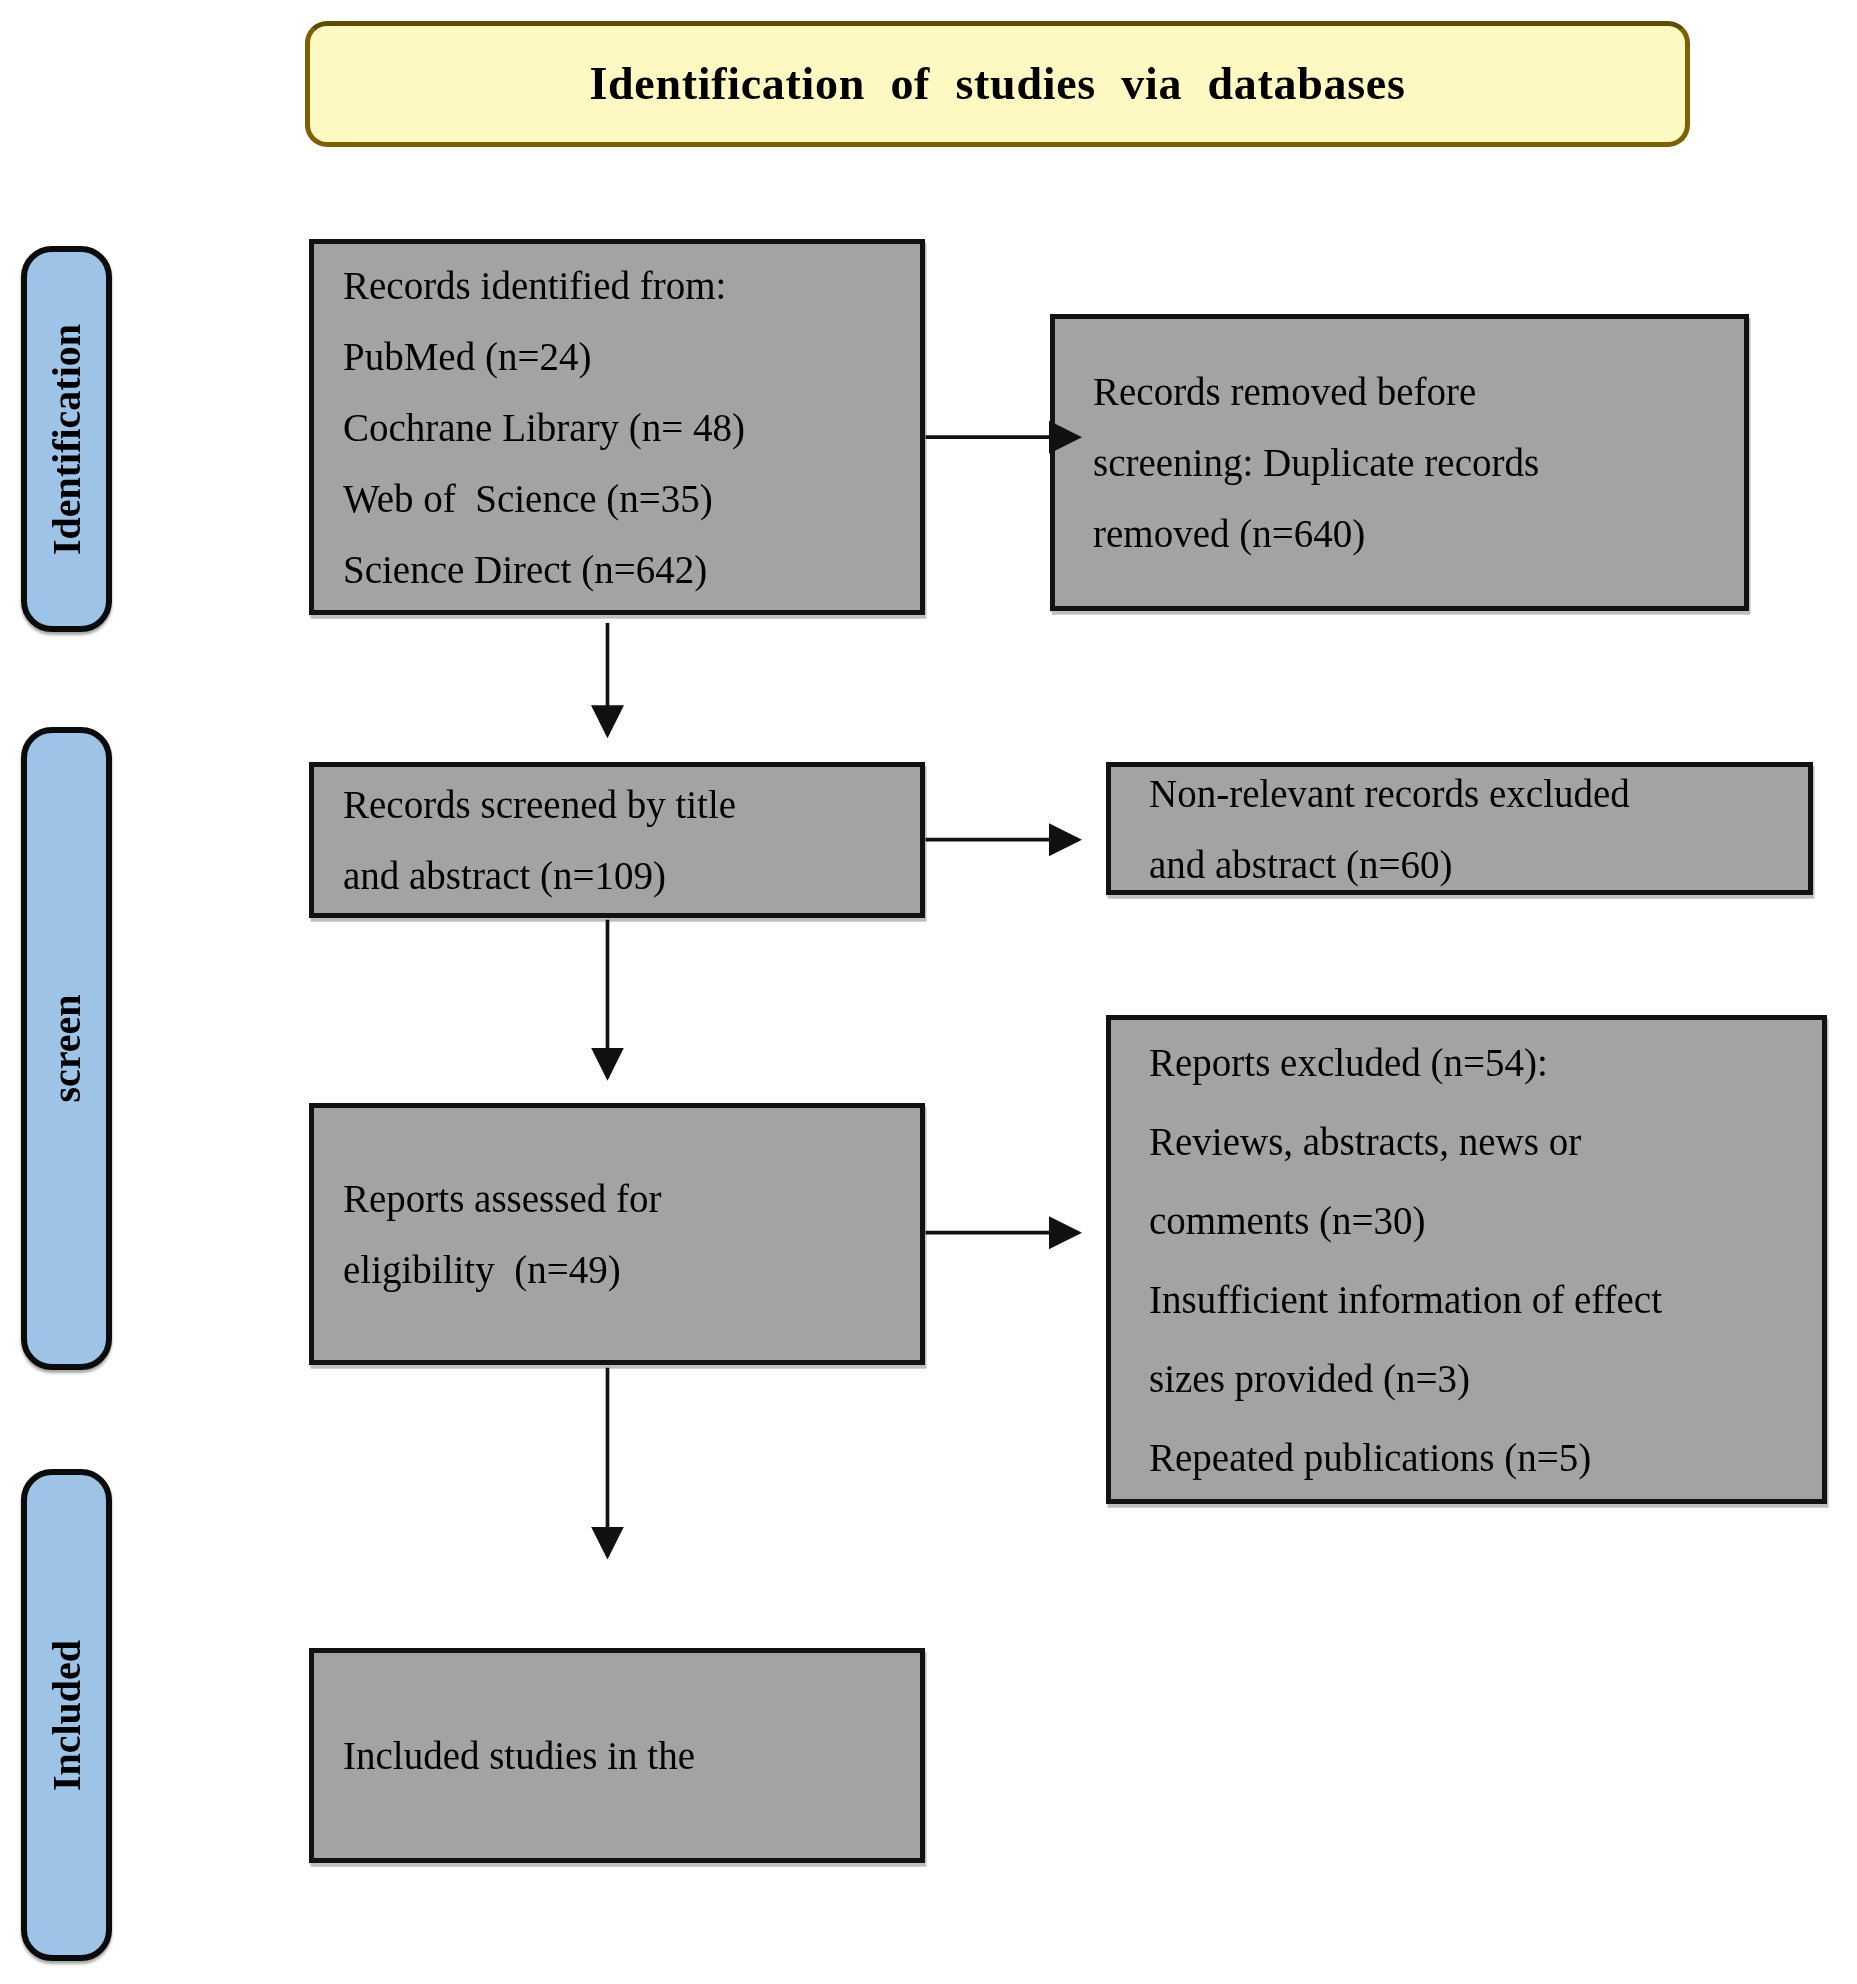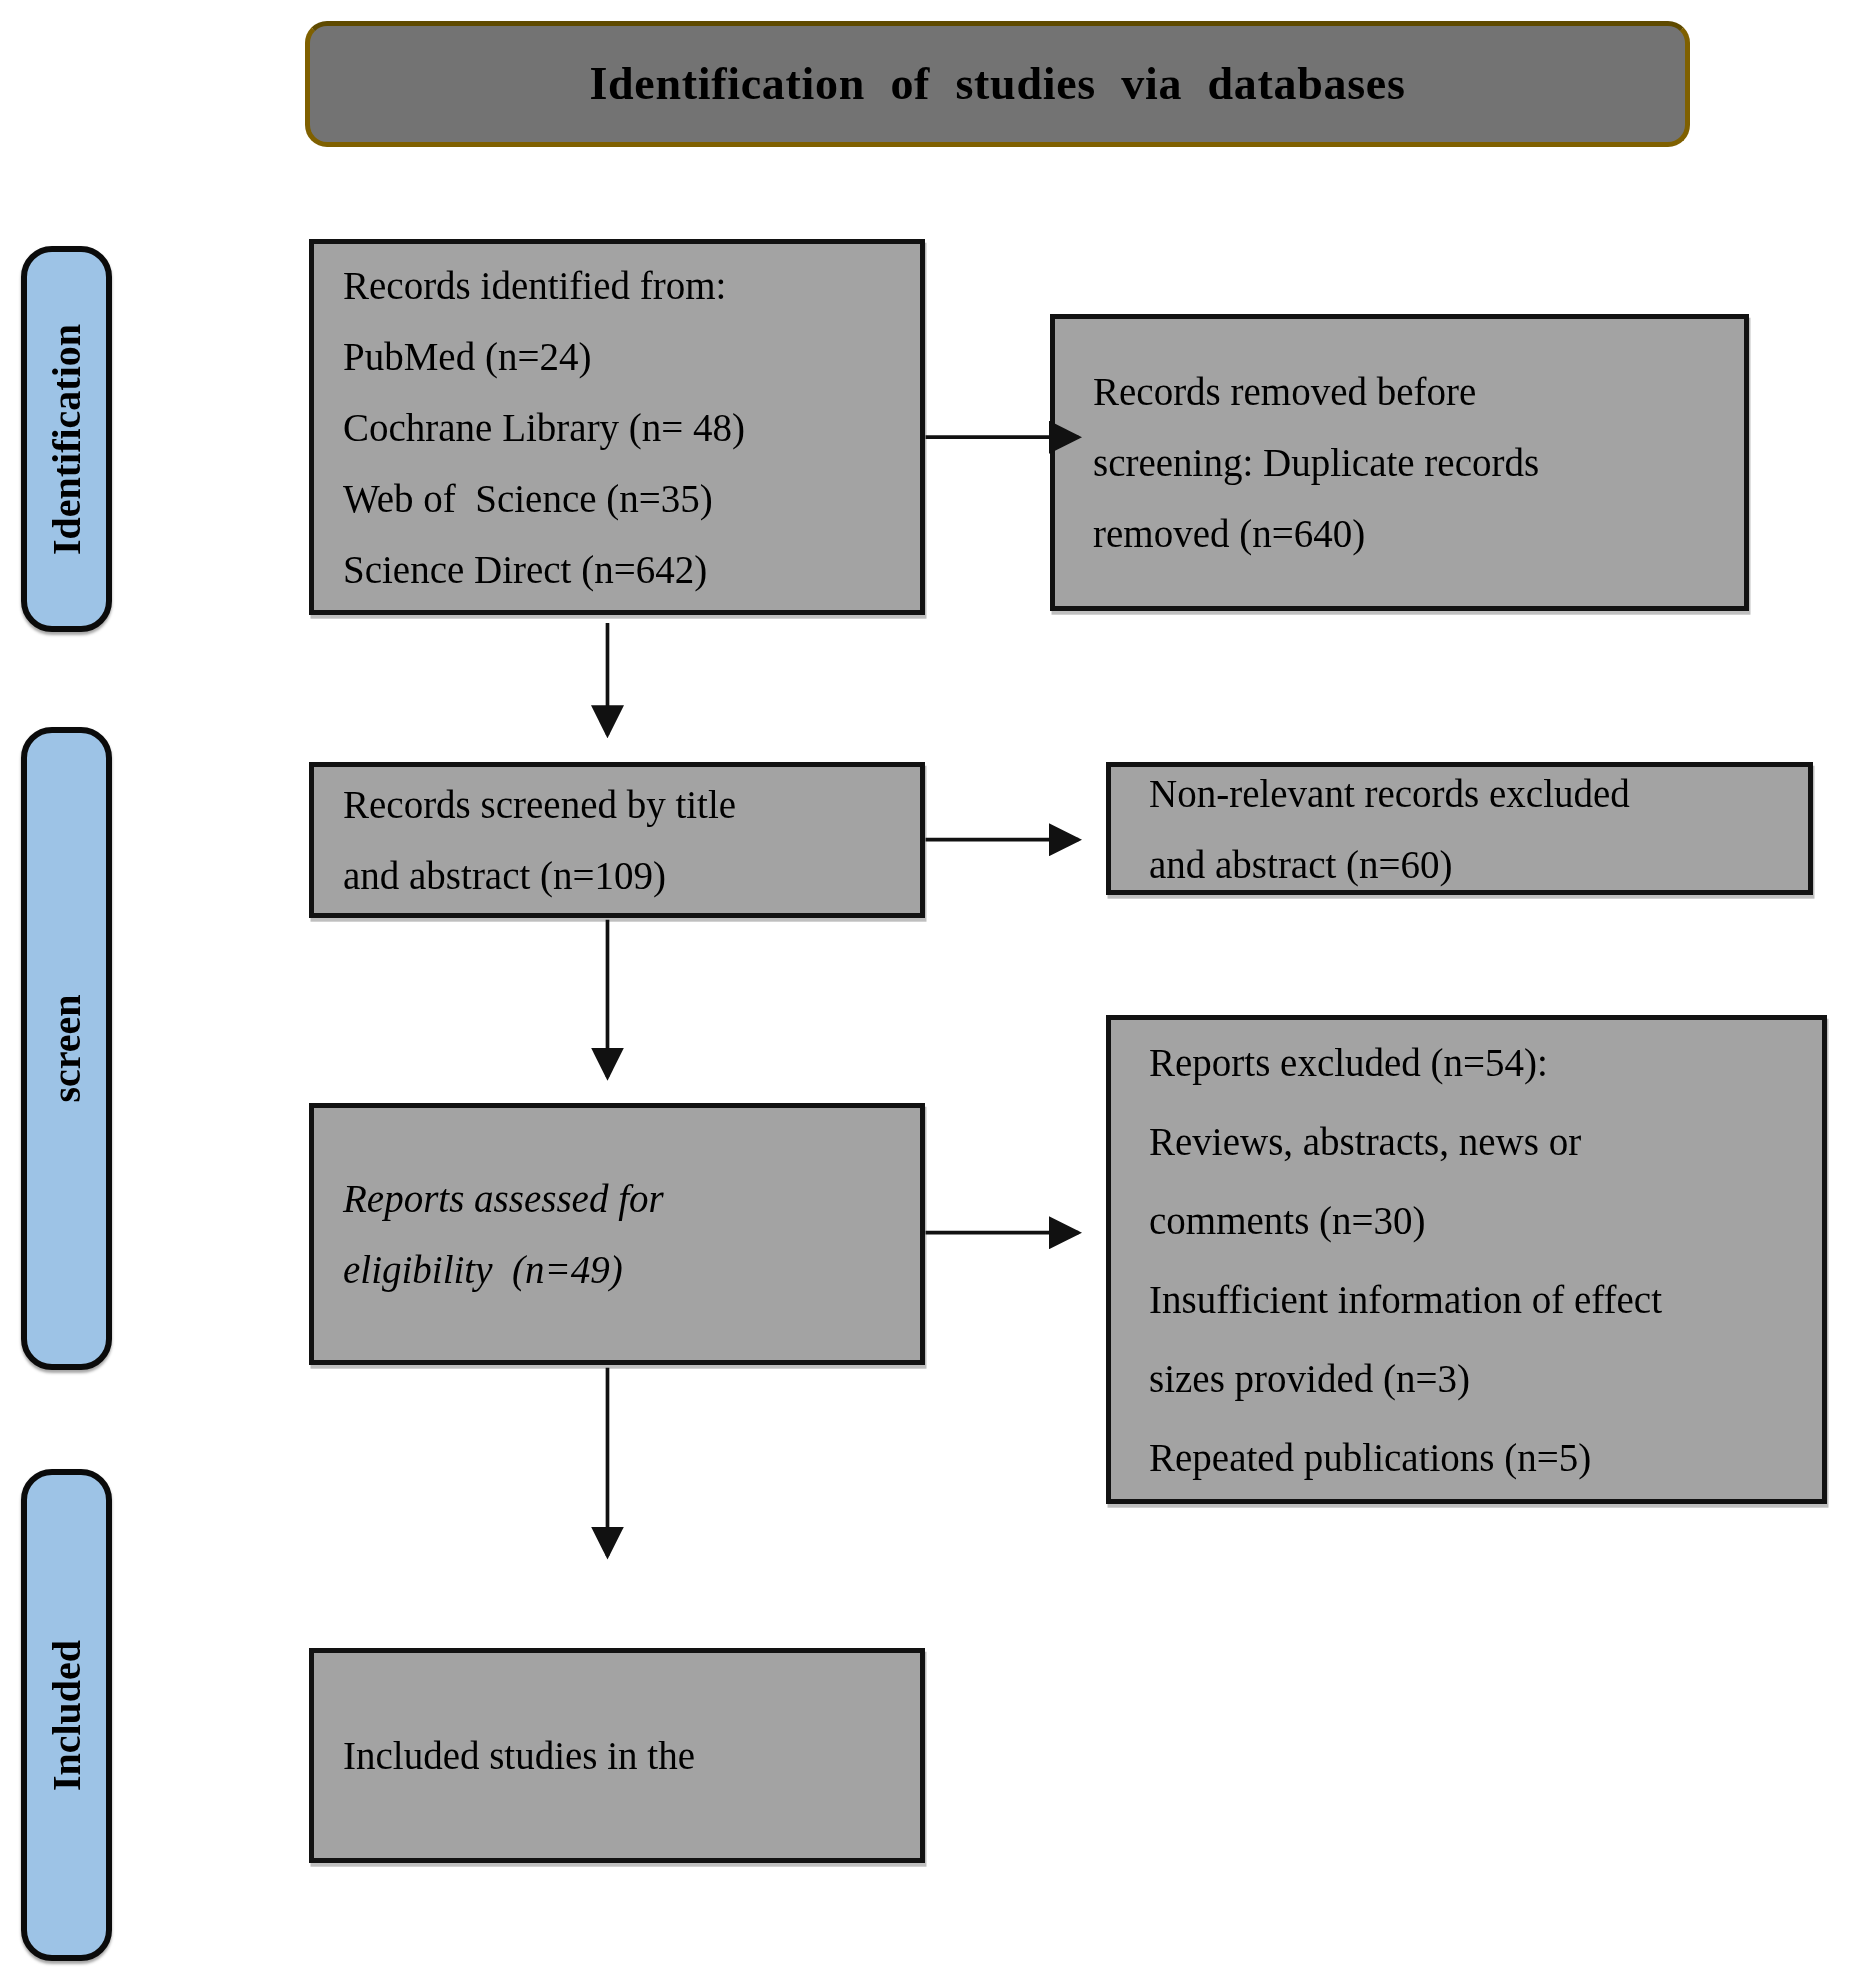--- a/index.html
+++ b/index.html
@@ -7,21 +7,21 @@
     position: relative;
     width: 1857px;
     height: 1985px;
     font-family: "Liberation Serif", serif;
     color: #000000;
   }
   .abs { position: absolute; box-sizing: border-box; }
 
   
   .title-box {
-    background: #737373;
+    background: #fef9c3;
     border: 5.9px solid #7F6000;
     border-top-color: #5f4a00;
     border-radius: 22px;
     display: flex;
     align-items: center;
     justify-content: center;
   }
   .title-text {
     font-size: 46px;
     font-weight: bold;
@@ -91,21 +91,21 @@
   <div class="line">Cochrane Library (n= 48)</div>
   <div class="line">Web of  Science (n=35)</div>
   <div class="line">Science Direct (n=642)</div>
 </div>
 
 <div class="abs flow-box" style="left:309px; top:762px; width:616px; height:156px;">
   <div class="line">Records screened by title</div>
   <div class="line">and abstract (n=109)</div>
 </div>
 
-<div class="abs flow-box" style="left:309px; top:1103px; width:616px; height:262px;font-style:italic;">
+<div class="abs flow-box" style="left:309px; top:1103px; width:616px; height:262px;">
   <div class="line">Reports assessed for</div>
   <div class="line">eligibility  (n=49)</div>
 </div>
 
 <div class="abs flow-box" style="left:309px; top:1648px; width:616px; height:215px;">
   <div class="line">Included studies in the</div>
 </div>
 
 <div class="abs flow-box excl-box" style="left:1050px; top:314px; width:699px; height:297px;">
   <div class="line">Records removed before</div>

